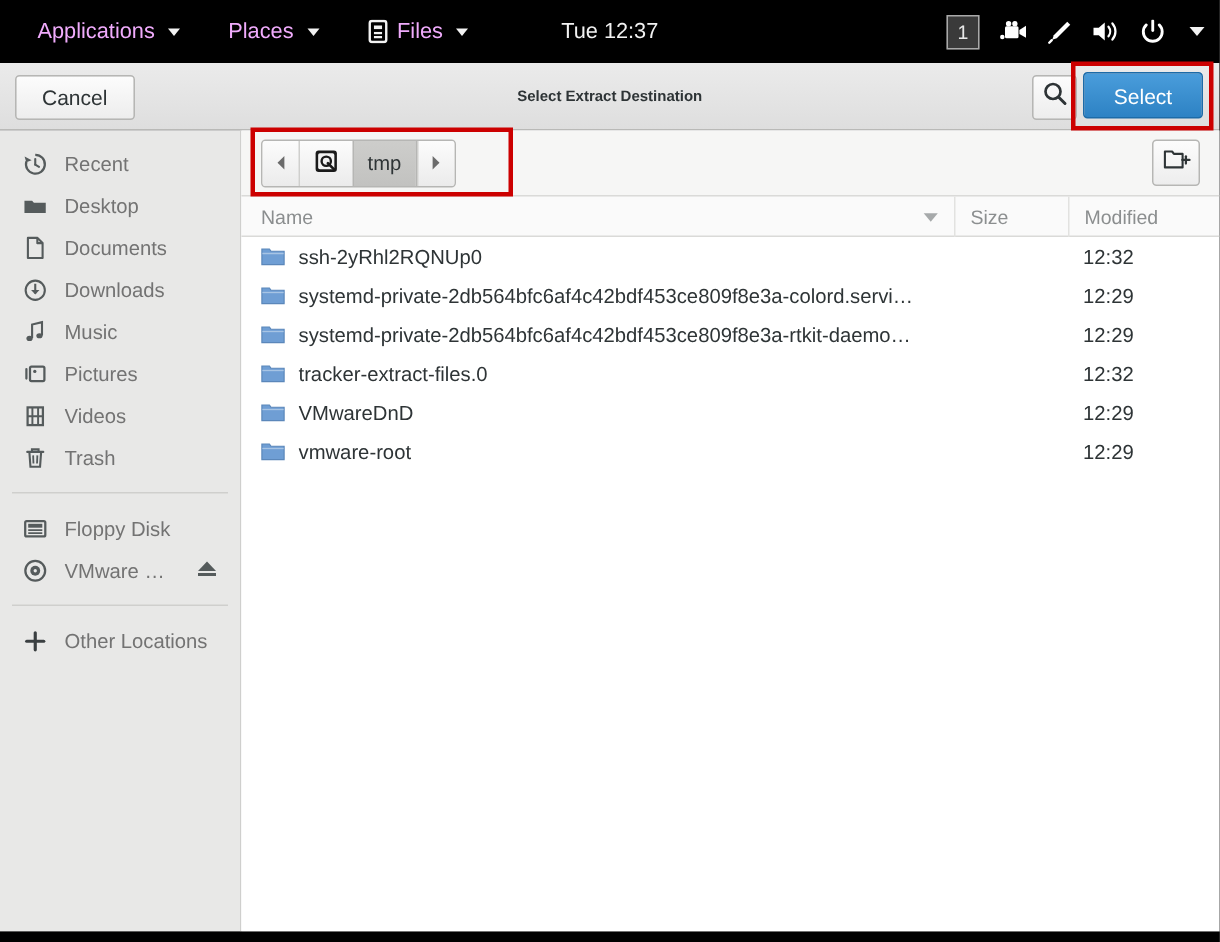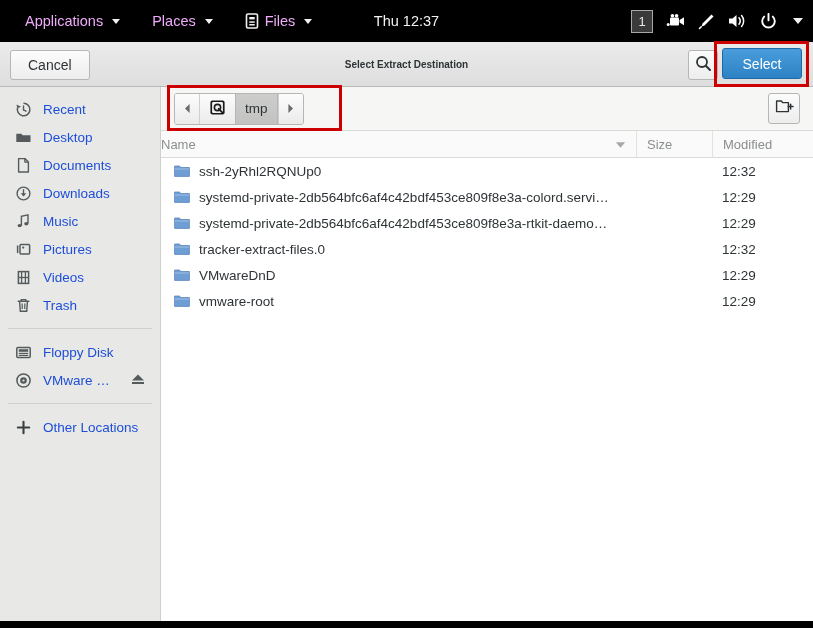--- a/index.html
+++ b/index.html
@@ -102,21 +102,21 @@
   .sidebar {
     width: 161px; height: 534px;
     background: #e8e8e7;
     border-right: 1px solid #cfcfcd;
     padding-top: 8px;
     overflow: hidden;
   }
   .side-item {
     display: flex; align-items: center;
     height: 28px; padding-left: 14px; gap: 11px;
-    font-size: 13.5px; color: #1d4ed8; cursor: pointer;
+    font-size: 13.5px; color: #737373; cursor: pointer;
     position: relative;
   }
   .side-item .ico {
     width: 18px; height: 18px;
     display: flex; align-items: center; justify-content: center;
     color: #555b5c; flex: 0 0 18px;
   }
   .side-label { white-space: nowrap; overflow: hidden; }
   .side-sep { height: 1px; background: #cfcfcd; margin: 9px 8px 9px 8px; }
   .eject { position: absolute; right: 14px; top: 5px; color: #555b5c; }
@@ -163,21 +163,21 @@
     border: 1px solid #b6b6b4; border-radius: 3px;
     display: flex; align-items: center; justify-content: center;
     cursor: pointer;
   }
 
   .colhead {
     height: 27px; display: flex; align-items: center;
     background: #fafafa; border-bottom: 1px solid #dadad8;
     font-size: 13px; color: #8b8e8f;
   }
-  .ch-name { flex: 1; display: flex; align-items: center; cursor: pointer; }
+  .ch-name { flex: 1; padding-left: 13px; display: flex; align-items: center; cursor: pointer; }
   .ch-sortarrow { margin-left: auto; margin-right: 10px; }
   .ch-size { width: 76px; border-left: 1px solid #e2e2e0; padding-left: 10px; height: 27px; display: flex; align-items: center; cursor: pointer; }
   .ch-mod  { width: 101px; border-left: 1px solid #e2e2e0; padding-left: 10px; height: 27px; display: flex; align-items: center; cursor: pointer; }
 
   .rows { flex: 1; overflow: hidden; background: #ffffff; }
   .row {
     height: 26px; display: flex; align-items: center;
     font-size: 13.5px; color: #2e3436; cursor: pointer;
   }
   .row .fico { width: 16px; height: 14px; margin-left: 13px; margin-right: 9px; flex: 0 0 16px; }
@@ -209,21 +209,21 @@
             <rect x="4.3" y="4" width="5.4" height="2.4" fill="#f2f2f2"></rect>
             <rect x="4.3" y="8.3" width="5.4" height="1.5" fill="#f2f2f2"></rect>
             <rect x="4.3" y="11" width="5.4" height="1.5" fill="#f2f2f2"></rect>
           </svg>
       </span>
       <span>Files</span>
       <span class="caret"></span>
     </div>
 
     <div class="tb-clock">
-      <span>Thu 12:37</span>
+      <span>Tue 12:37</span>
     </div>
 
     <div class="tb-right">
       <div class="ws-indicator">
         <span>1</span>
       </div>
       <div class="tray-ico">
         <svg width="19" height="14" viewBox="0 0 19 14">
             <circle cx="2.2" cy="10.6" r="1.5" fill="#fff"></circle>
             <rect x="4" y="3.5" width="9" height="8" rx="1" fill="#fff"></rect>

